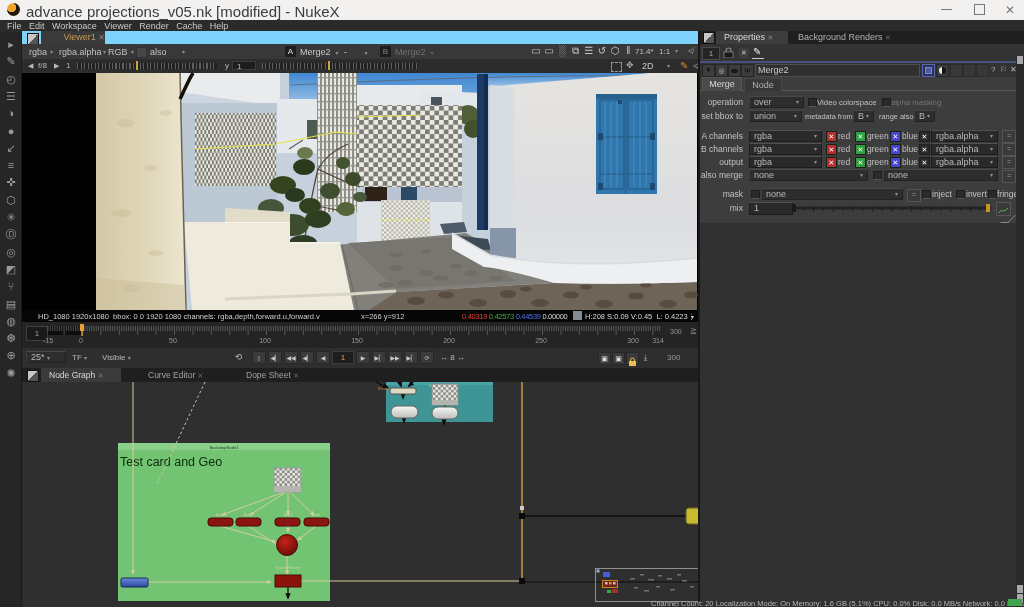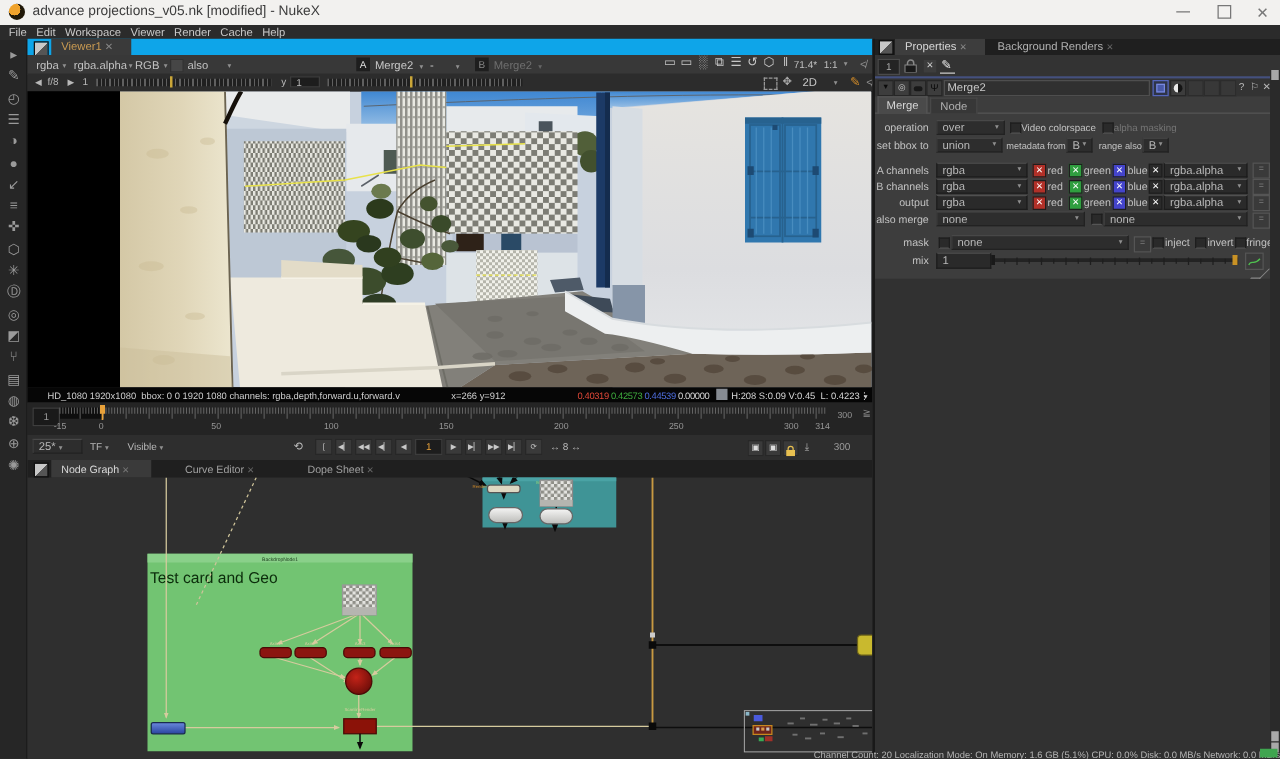--- a/index.html
+++ b/index.html
@@ -23,21 +23,21 @@
   .xb{background:#4444cc;}
   .xk{background:#2a2a2a;}
   .lt{font-size:8.5px;color:#c2c2c2;top:1px;text-align:center;}
   .mini{width:12px;height:11px;background:#3a3a3a;border:1px solid #555;top:0;}
   .mini:after{content:"=";color:#999;font-size:7px;display:block;text-align:center;line-height:10px;}
 </style></head>
 <body>
 
 <div class="abs" style="left:0;top:0;width:1024px;height:20px;background:#f2f1ef;border-bottom:1px solid #b5b2ae;">
   <div class="abs" style="left:7px;top:3px;width:13px;height:13px;border-radius:7px;background:radial-gradient(circle at 35% 35%,#f0a32c 0 40%,#201808 41% 100%);"></div>
-  <div class="abs txt" style="left:26px;top:3px;font-size:11px;color:#3c3c3c;">advance projections_v05.nk [modified] - NukeX</div>
+  <div class="abs txt" style="left:26px;top:3px;font-size:15px;color:#3c3c3c;">advance projections_v05.nk [modified] - NukeX</div>
   <div class="abs" style="left:941px;top:9px;width:11px;height:1px;background:#777;"></div>
   <div class="abs" style="left:974px;top:4px;width:9px;height:9px;border:1px solid #777;"></div>
   <div class="abs" style="left:1005px;top:4px;font-size:12px;color:#777;line-height:12px;">✕</div>
 </div>
 
 <div class="abs" style="left:0;top:20px;width:1024px;height:12px;background:#2b2b2b;">
   <div class="abs txt" style="left:7px;top:1px;font-size:9px;color:#c9c9c9;word-spacing:0;">File&nbsp;&nbsp;&nbsp;Edit&nbsp;&nbsp;&nbsp;Workspace&nbsp;&nbsp;&nbsp;Viewer&nbsp;&nbsp;&nbsp;Render&nbsp;&nbsp;&nbsp;Cache&nbsp;&nbsp;&nbsp;Help</div>
 </div>
 
 <div class="abs" style="left:0;top:32px;width:21px;height:575px;background:#262626;border-right:1px solid #1a1a1a;" id="lt">
@@ -58,21 +58,21 @@
     <div class="abs" style="left:4px;top:247.20000000000002px;width:14px;height:14px;color:#9a9a9a;font-size:11px;text-align:center;line-height:14px;">⑂</div>
     <div class="abs" style="left:4px;top:264.5px;width:14px;height:14px;color:#9a9a9a;font-size:11px;text-align:center;line-height:14px;">▤</div>
     <div class="abs" style="left:4px;top:281.8px;width:14px;height:14px;color:#9a9a9a;font-size:11px;text-align:center;line-height:14px;">◍</div>
     <div class="abs" style="left:4px;top:299.1px;width:14px;height:14px;color:#9a9a9a;font-size:11px;text-align:center;line-height:14px;">❆</div>
     <div class="abs" style="left:4px;top:316.40000000000003px;width:14px;height:14px;color:#9a9a9a;font-size:11px;text-align:center;line-height:14px;">⊕</div>
     <div class="abs" style="left:4px;top:333.7px;width:14px;height:14px;color:#9a9a9a;font-size:11px;text-align:center;line-height:14px;">✺</div>
   </div>
 
 <div class="abs" style="left:22px;top:31px;width:676px;height:337px;background:#232323;">
 
-  <div class="abs" style="left:0;top:0;width:676px;height:13px;background:#0ea5e9;">
+  <div class="abs" style="left:0;top:0;width:676px;height:13px;background:#7dd3fc;text-align:right;">
     <div class="abs" style="left:5px;top:2px;width:10px;height:10px;background:linear-gradient(135deg,#c8c8c8 0 50%,#555 50% 100%);border:1px solid #111;"></div>
     <div class="abs" style="left:19px;top:0;width:64px;height:13px;background:#3a3a3a;color:#c99a52;font-size:9px;padding:1px 0 0 8px;box-sizing:border-box;">Viewer1 <span style="color:#888;font-size:8px;">✕</span></div>
   </div>
 
   <div class="abs" style="left:0;top:13px;width:676px;height:15px;background:#383838;border-bottom:1px solid #2a2a2a;">
     <div class="abs txt" style="left:7px;top:3px;font-size:9px;color:#c2c2c2;">rgba</div>
     <div class="abs caret" style="left:28px;top:4px;">▾</div>
     <div class="abs txt" style="left:37px;top:3px;font-size:9px;color:#c2c2c2;">rgba.alpha</div>
     <div class="abs caret" style="left:81px;top:4px;">▾</div>
     <div class="abs txt" style="left:86px;top:3px;font-size:9px;color:#c2c2c2;">RGB</div>

